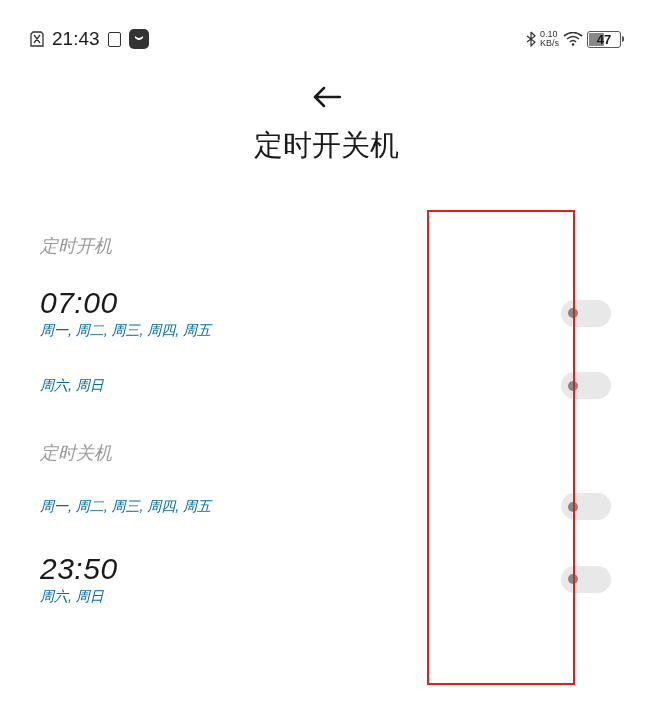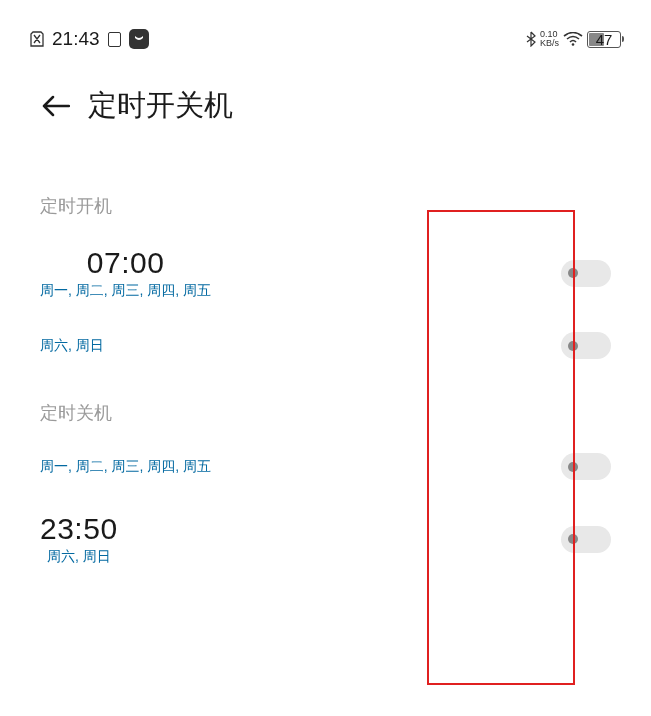--- a/index.html
+++ b/index.html
@@ -85,58 +85,59 @@
       left: 1px;
       top: 1px;
       bottom: 1px;
       width: 47%;
       background: #888;
       border-radius: 1px;
     }
     .battery-text {
       position: relative;
       z-index: 1;
-      font-size: 15px;
-      font-weight: 400;
+      font-size: 13px;
+      font-weight: 700;
     }
     .header {
       display: flex;
       align-items: center;
       padding: 30px 40px 20px 42px;
       gap: 18px;
+      flex-direction: column;
     }
     .back-arrow {
       display: flex;
       align-items: center;
     }
     .page-title {
       font-size: 29px;
       font-weight: 500;
       color: #1a1a1a;
     }
     .content {
       padding: 30px 40px 0 40px;
+      font-style: italic;
     }
     .section-label {
       font-size: 18px;
       color: #9a9a9a;
       margin-bottom: 28px;
       margin-top: 18px;
     }
     .schedule-item {
       display: flex;
       justify-content: space-between;
       align-items: center;
       margin-bottom: 32px;
     }
     .schedule-text {
       display: flex;
       flex-direction: column;
       gap: 2px;
-      text-align: center;
     }
     .schedule-time {
       font-size: 30px;
       font-weight: 400;
       color: #1a1a1a;
       letter-spacing: 0.5px;
     }
     .schedule-days {
       font-size: 14px;
       color: #0369a1;

